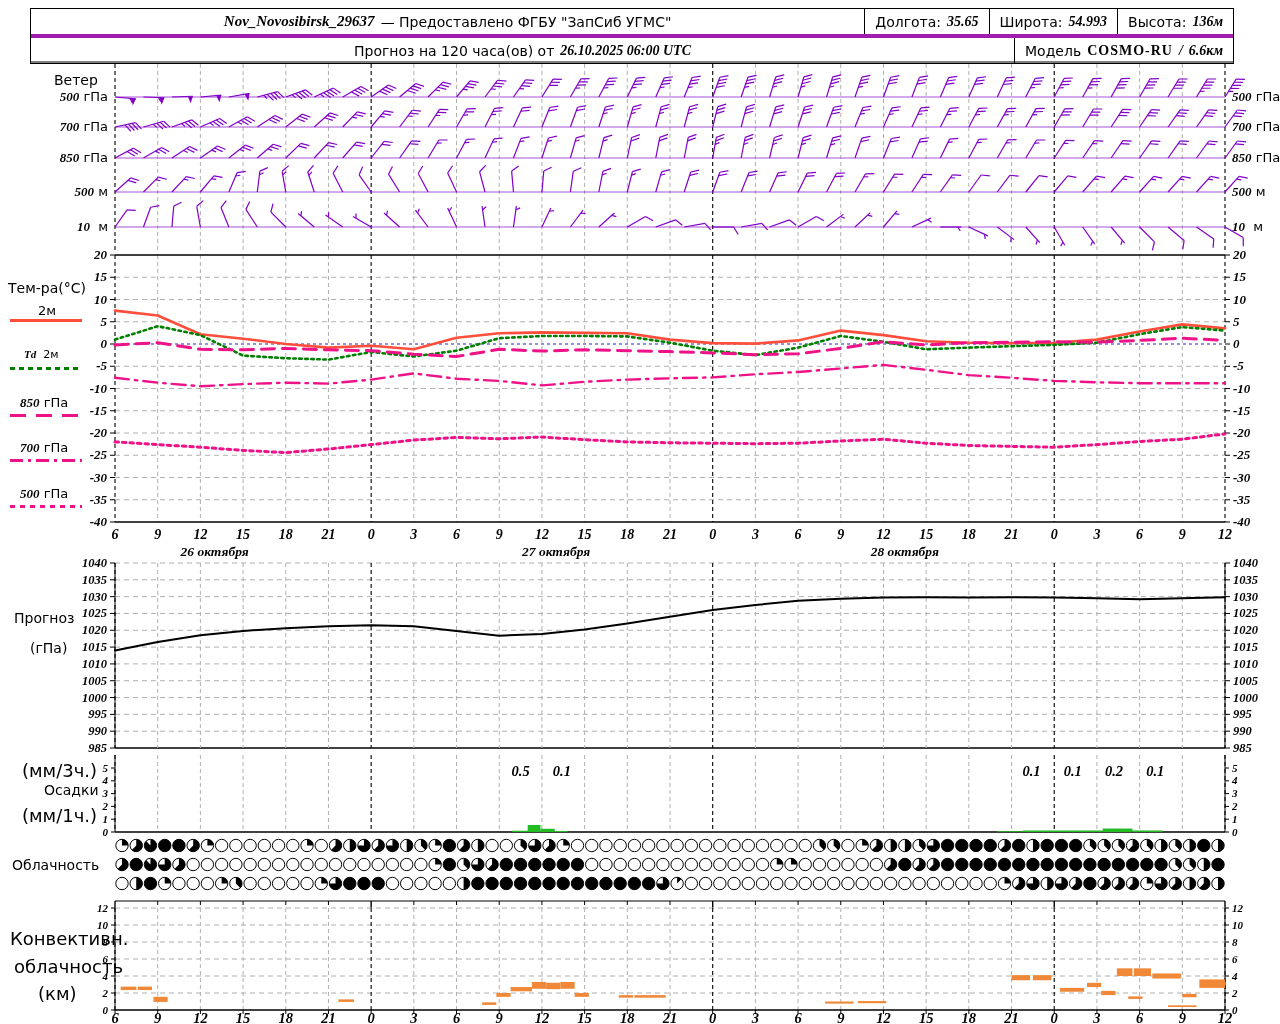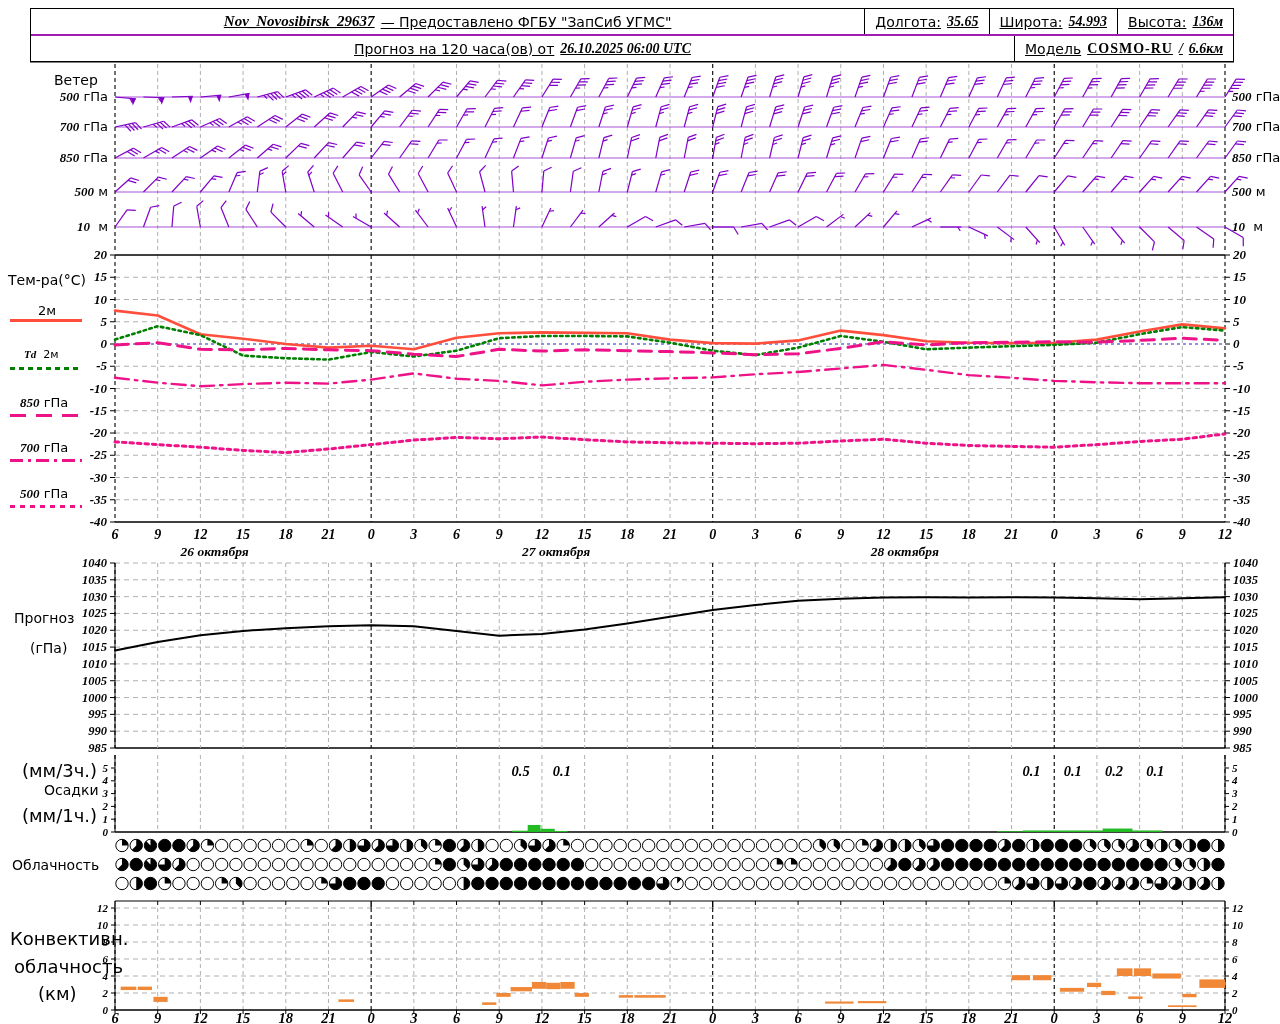--- a/index.html
+++ b/index.html
@@ -1,21 +1,21 @@
 <!DOCTYPE html>
 <html><head>
 <meta charset="utf-8">
 <style>
   html,body{margin:0;padding:0;background:#fff;}
   body{width:1280px;height:1024px;position:relative;font-family:"DejaVu Sans",sans-serif;color:#000;overflow:hidden;}
   .abs{position:absolute;}
   
   .hdr{position:absolute;left:30px;top:8px;width:1202px;border:1px solid #000;font-size:14px;}
-  .hrow{display:flex;align-items:center;height:25px;white-space:nowrap;text-decoration:underline;}
-  .hrow+.hrow{border-top:2px solid #a21caf;}
+  .hrow{display:flex;align-items:center;height:25px;white-space:nowrap;}
+  .hrow+.hrow{border-top:4px solid #a21caf;}
   .seg{padding:0 10px;height:100%;display:flex;align-items:center;gap:6px;}
   .seg.sep{border-left:1px solid #000;}
   .grow{flex:1;justify-content:center;}
   .ser{font-family:"Liberation Serif",serif;font-style:italic;font-weight:bold;}
   .serb{font-family:"Liberation Serif",serif;font-weight:bold;letter-spacing:1px;}
   
   .plabel{font-size:14px;}
   .small{font-size:18px;}
   .lvl{position:absolute;width:84px;text-align:right;font-size:13px;white-space:nowrap;}
   .lvlr{position:absolute;width:90px;text-align:left;font-size:13px;white-space:nowrap;}
@@ -2046,21 +2046,21 @@
 <div class="lvl" style="left:24px;top:150px"><span class="ser">850</span> <span>гПа</span></div>
 <div class="lvl" style="left:24px;top:184px"><span class="ser">500</span> <span>м</span></div>
 <div class="lvl" style="left:24px;top:219px"><span class="ser">10</span>&nbsp;&nbsp;<span>м</span></div>
 
 <div class="lvlr" style="left:1232px;top:89px"><span class="ser">500</span> <span>гПа</span></div>
 <div class="lvlr" style="left:1232px;top:119px"><span class="ser">700</span> <span>гПа</span></div>
 <div class="lvlr" style="left:1232px;top:150px"><span class="ser">850</span> <span>гПа</span></div>
 <div class="lvlr" style="left:1232px;top:184px"><span class="ser">500</span> <span>м</span></div>
 <div class="lvlr" style="left:1232px;top:219px"><span class="ser">10</span>&nbsp;&nbsp;<span>м</span></div>
 
-<div class="abs plabel" style="left:8px;top:272px">Тем-ра(°C)</div>
+<div class="abs plabel" style="left:8px;top:280px">Тем-ра(°C)</div>
 <div class="abs" style="left:38px;top:303px;font-size:13px">2м</div>
 <div class="ln ln-red" style="left:10px;top:319px"></div>
 <div class="abs" style="left:24px;top:348px;font-size:11px"><span class="ser">Td</span>&nbsp;&nbsp;<span>2м</span></div>
 <div class="ln ln-green" style="left:10px;top:367px"></div>
 <div class="abs" style="left:20px;top:395px;font-size:13px"><span class="ser">850</span> <span>гПа</span></div>
 <div class="ln ln-850" style="left:10px;top:414px"></div>
 <div class="abs" style="left:20px;top:440px;font-size:13px"><span class="ser">700</span> <span>гПа</span></div>
 <div class="ln ln-700" style="left:10px;top:459px"></div>
 <div class="abs" style="left:20px;top:486px;font-size:13px"><span class="ser">500</span> <span>гПа</span></div>
 <div class="ln ln-500" style="left:10px;top:505px"></div>

